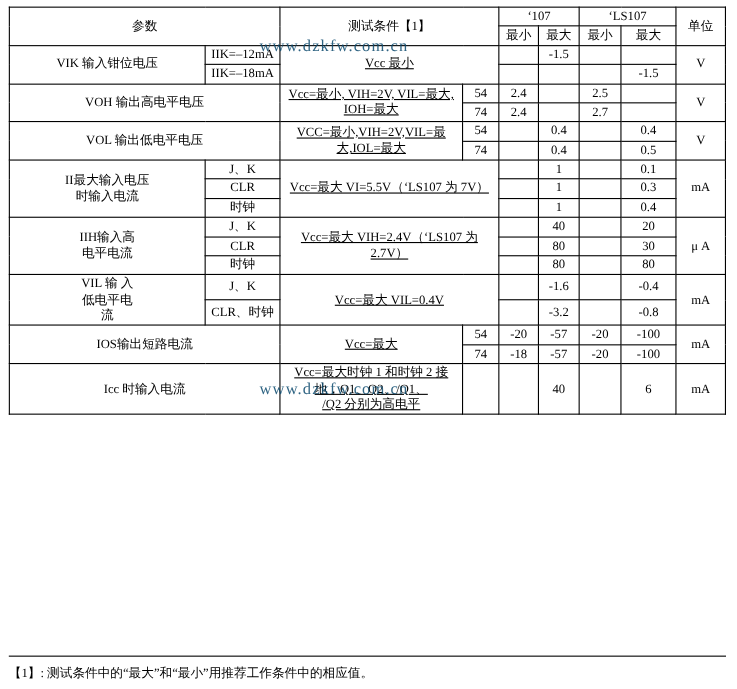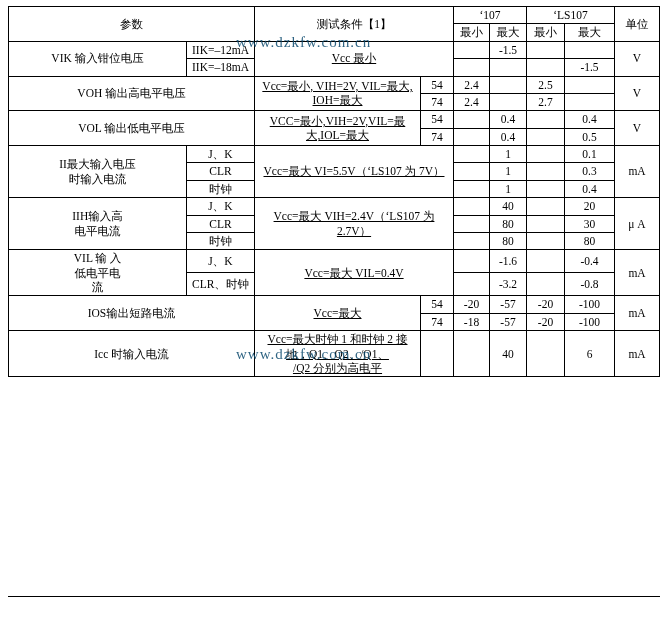--- a/index.html
+++ b/index.html
@@ -274,14 +274,15 @@
           <td class="num"></td>
           <td class="num">40</td>
           <td class="num"></td>
           <td class="num">6</td>
           <td class="unit" rowspan="1">mA</td>
         </tr>
       </tbody>
   </table>
 
   <div class="sep-line"></div>
+  <div class="note">【1】: 测试条件中的“最大”和“最小”用推荐工作条件中的相应值。</div>
 
 </div>
 
 </body></html>

